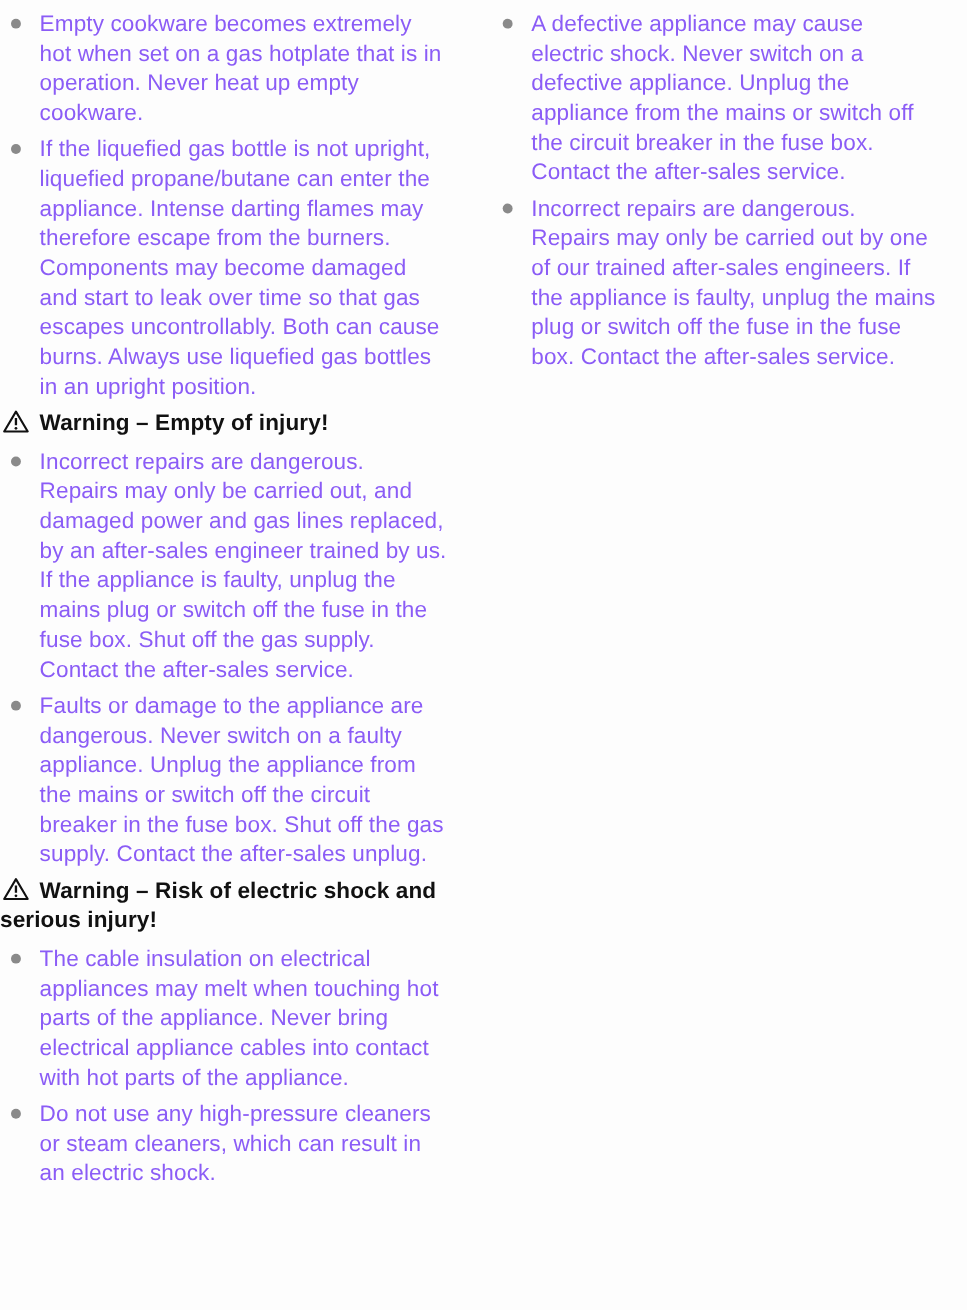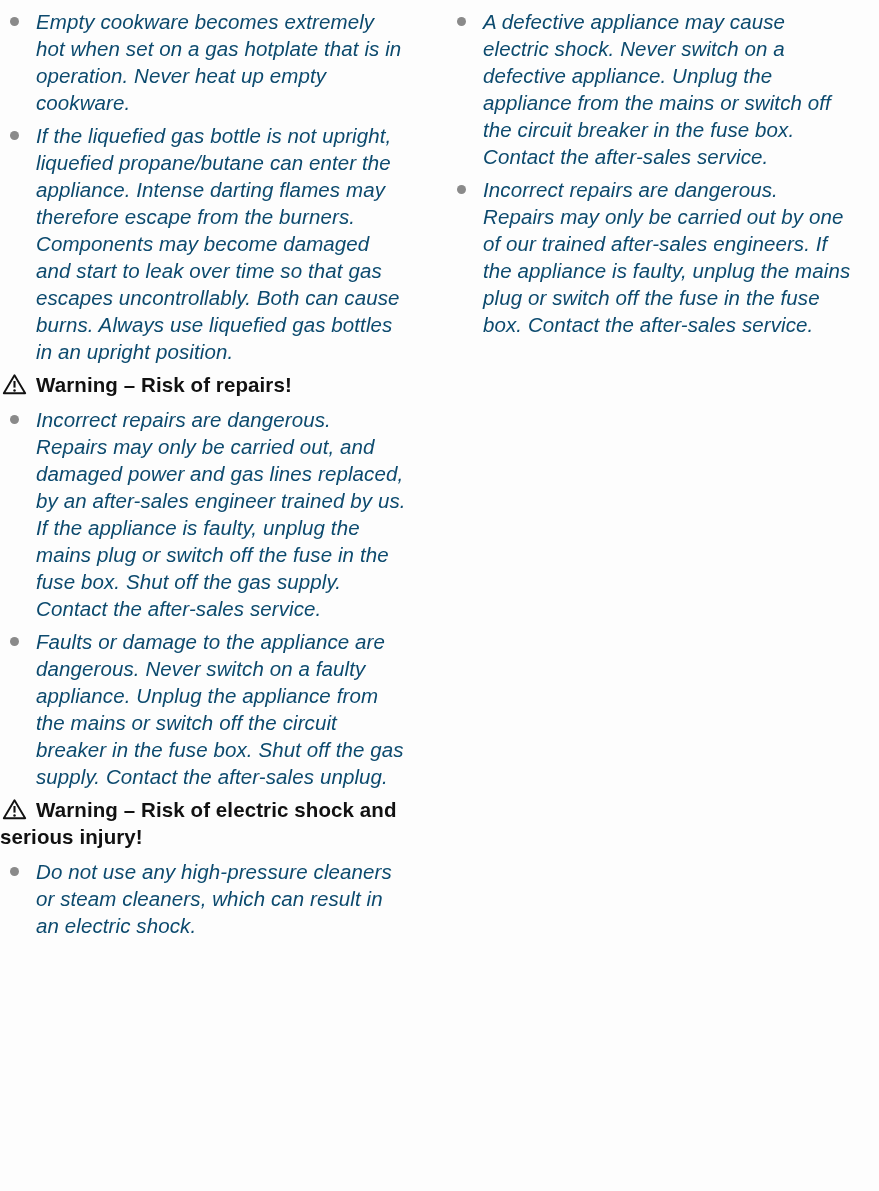--- a/index.html
+++ b/index.html
@@ -43,24 +43,23 @@
     top: 9px;
     width: 9px;
     height: 9px;
     border-radius: 50%;
     background: #8a8a8a;
   }
   .bullet-text {
     flex: 1;
     font-size: 20.5px;
     line-height: 27px;
-    color: #0c4a6e;
+    color: #8b5cf6;
     white-space: pre-line;
     letter-spacing: 0.1px;
-    font-style: italic;
   }
   .warning-heading {
     font-size: 20.5px;
     line-height: 27px;
     font-weight: bold;
     color: #111111;
     margin-bottom: 8px;
     letter-spacing: 0.1px;
   }
   .warning-heading .tri-icon {
@@ -93,21 +92,21 @@
 Components may become damaged
 and start to leak over time so that gas
 escapes uncontrollably. Both can cause
 burns. Always use liquefied gas bottles
 in an upright position.</div>
       </div>
       <div class="warning-heading block"><svg class="tri-icon" width="25" height="22" viewBox="0 0 25 22">
           <path d="M12.5 2.2 L23.2 20.2 L1.8 20.2 Z" fill="none" stroke="#111111" stroke-width="1.9" stroke-linejoin="round"></path>
           <line x1="12.5" y1="8" x2="12.5" y2="14.6" stroke="#111111" stroke-width="2.1"></line>
           <circle cx="12.5" cy="17.4" r="1.25" fill="#111111"></circle>
-        </svg><span class="heading-text">Warning – Risk of repairs!</span></div>
+        </svg><span class="heading-text">Warning – Empty of injury!</span></div>
       <div class="bullet-item block">
         <span class="bullet-marker"></span>
         <div class="bullet-text">Incorrect repairs are dangerous.
 Repairs may only be carried out, and
 damaged power and gas lines replaced,
 by an after-sales engineer trained by us.
 If the appliance is faulty, unplug the
 mains plug or switch off the fuse in the
 fuse box. Shut off the gas supply.
 Contact the after-sales service.</div>
@@ -120,20 +119,28 @@
 the mains or switch off the circuit
 breaker in the fuse box. Shut off the gas
 supply. Contact the after-sales unplug.</div>
       </div>
       <div class="warning-heading block"><svg class="tri-icon" width="25" height="22" viewBox="0 0 25 22">
           <path d="M12.5 2.2 L23.2 20.2 L1.8 20.2 Z" fill="none" stroke="#111111" stroke-width="1.9" stroke-linejoin="round"></path>
           <line x1="12.5" y1="8" x2="12.5" y2="14.6" stroke="#111111" stroke-width="2.1"></line>
           <circle cx="12.5" cy="17.4" r="1.25" fill="#111111"></circle>
         </svg><span class="heading-text">Warning – Risk of electric shock and
 serious injury!</span></div>
+      <div class="bullet-item block">
+        <span class="bullet-marker"></span>
+        <div class="bullet-text">The cable insulation on electrical
+appliances may melt when touching hot
+parts of the appliance. Never bring
+electrical appliance cables into contact
+with hot parts of the appliance.</div>
+      </div>
       <div class="bullet-item block">
         <span class="bullet-marker"></span>
         <div class="bullet-text">Do not use any high-pressure cleaners
 or steam cleaners, which can result in
 an electric shock.</div>
       </div>
     </div>
   <div class="column column-right">
       <div class="bullet-item block">
         <span class="bullet-marker"></span>

